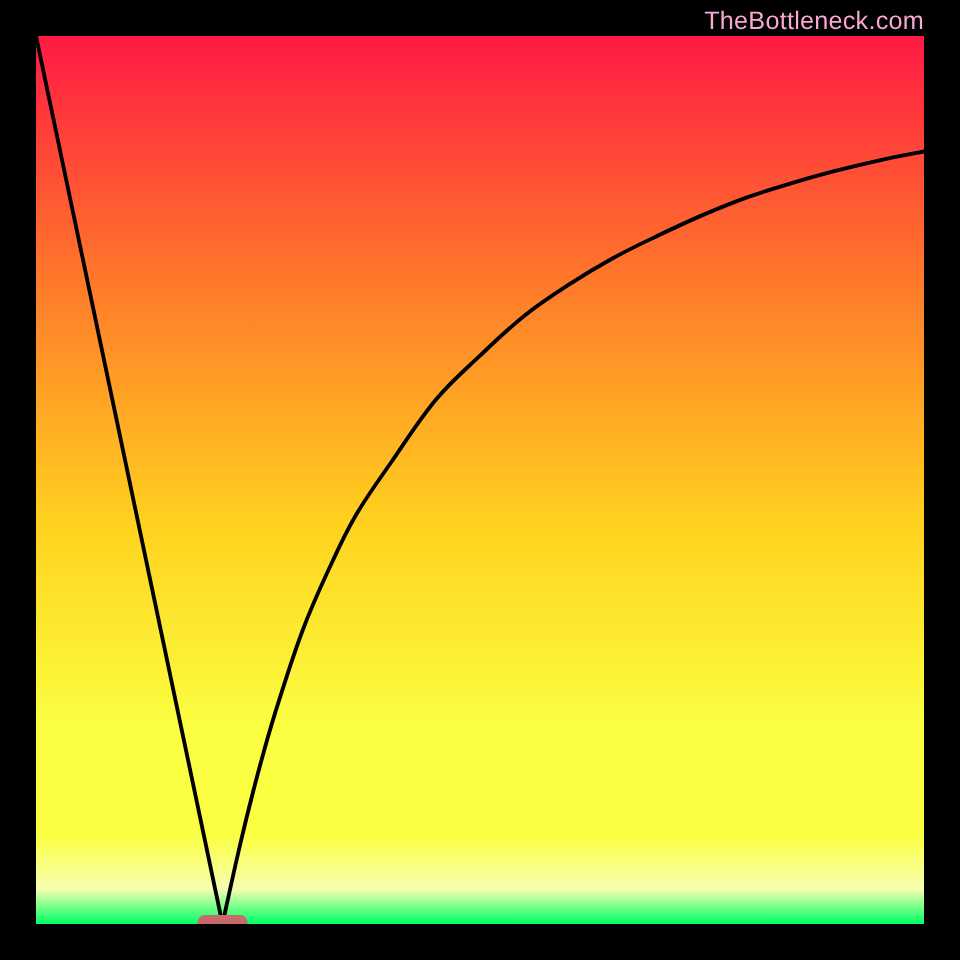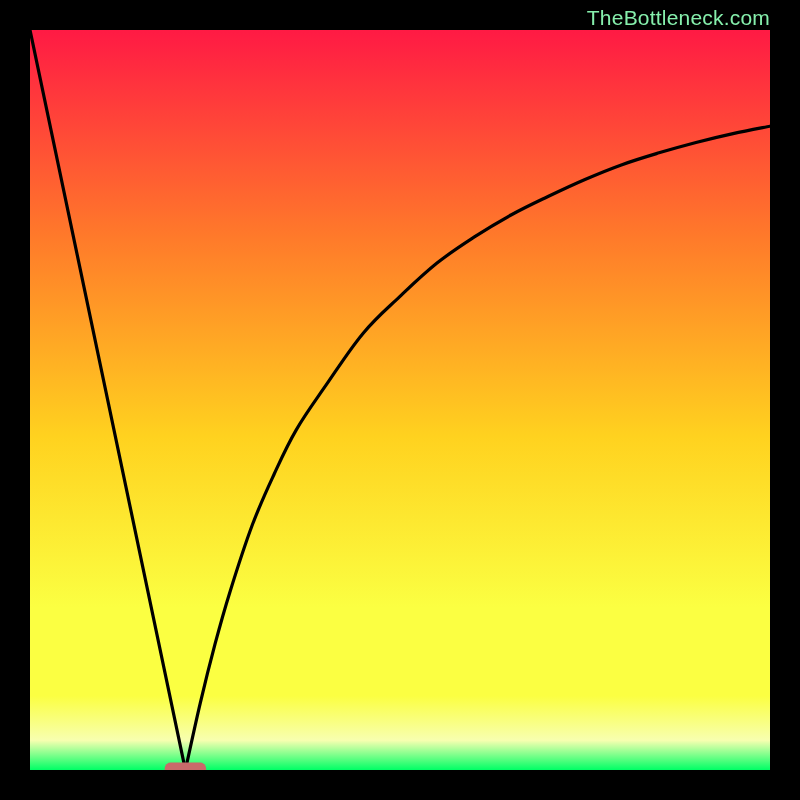--- a/index.html
+++ b/index.html
@@ -23,21 +23,21 @@
     position: absolute;
     left: 0;
     top: 0;
     width: 740px;
     height: 740px;
   }
   .watermark {
     position: absolute;
     top: 6px;
     right: 30px;
-    color: #86efac;
+    color: #f9a8d4;
     font-size: 21px;
     font-weight: 500;
     letter-spacing: 0.2px;
   }
   svg { display: block; }
 </style>
 </head>
 <body>
 
 <div class="watermark">TheBottleneck.com</div>

